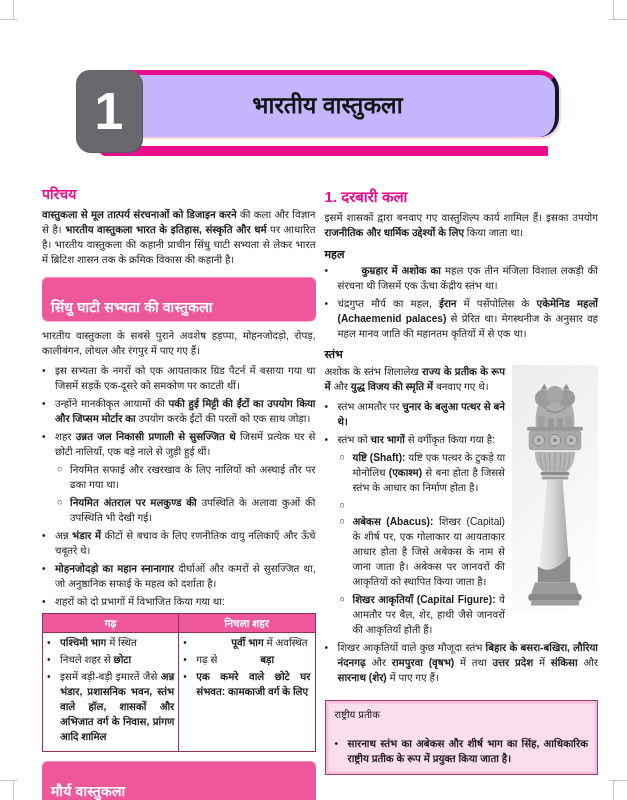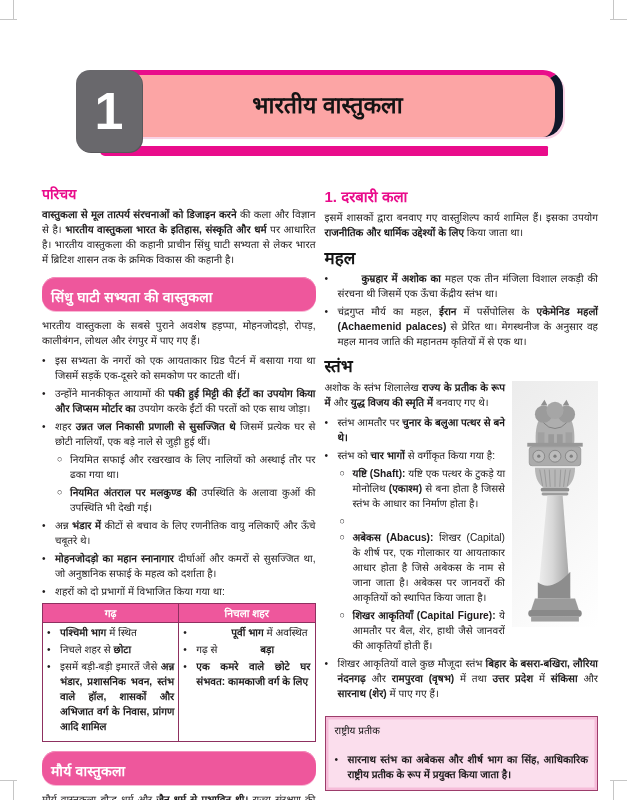--- a/index.html
+++ b/index.html
@@ -5,46 +5,46 @@
   html,body{margin:0;padding:0;}
   body{
     width:627px;height:800px;position:relative;overflow:hidden;background:#ffffff;
     font-family:"Liberation Sans","DejaVu Sans",sans-serif;color:#1e1b1c;
   }
   
   .crop{position:absolute;background:#c6c6c6;}
   
   .header{position:absolute;top:70px;left:0;right:0;height:95px;}
   .banner{
-    position:absolute;left:100px;top:0;width:455px;height:62px;background:#fca5a5;
-    border-top:5px solid #e90c8b;border-right:8px solid #0f172a;
+    position:absolute;left:100px;top:0;width:455px;height:62px;background:#c4b5fd;
+    border-top:5px solid #e90c8b;border-right:4px solid #0f172a;
     border-radius:20px;box-shadow:2px 2px 0 0 #f9d3e6;
   }
   .banner .title{
     display:block;text-align:center;line-height:60px;font-size:23px;font-weight:bold;color:#141414;
   }
   .under-bar{
     position:absolute;left:100px;top:76px;width:448px;height:10px;background:#e90c8b;
     border-radius:8px 2px 2px 8px;
   }
   .chapter-box{
     position:absolute;left:76px;top:0;width:66px;height:82px;background:#69686c;
     border-radius:14px;display:flex;align-items:center;justify-content:center;
     color:#ffffff;font-size:52px;font-weight:bold;box-shadow:1px 1px 0 #58575b;
   }
   
   .main{position:absolute;top:184px;left:42px;right:29px;display:flex;gap:9px;}
   .col{flex:1 1 0;min-width:0;}
   .pink-head{color:#e90c8b;font-weight:bold;font-size:14px;margin:0 0 5px;}
   .pink-head.big{font-size:15px;margin-top:2px;}
-  .blk-head{color:#141414;font-weight:bold;font-size:17px;margin:4px 0 3px;}
+  .blk-head{color:#141414;font-weight:bold;font-size:11px;margin:4px 0 3px;}
   .para{font-size:10.2px;line-height:1.47;text-align:justify;margin:4px 0 5px;}
   .sec-bar{
     background:#ee579c;color:#ffffff;font-weight:bold;font-size:14px;
-    padding:10px 9px 5px;border-radius:14px;margin:9px 0 8px;
+    padding:20px 9px 5px;border-radius:6px;margin:9px 0 8px;
     box-shadow:0 1px 0 #f9b9d6, inset 0 1px 0 #f48cbb;
     letter-spacing:.2px;
   }
   .bl{display:flex;font-size:10.2px;line-height:1.47;text-align:justify;margin:0 0 3px;}
   .bl .mk{flex:0 0 13px;color:#1e1b1c;}
   .bl.sub{padding-left:15px;}
   .bl.sub .mk{flex:0 0 13px;font-size:9px;}
   .bl .tx{flex:1 1 auto;min-width:0;}
   
   table.ivc{width:100%;border-collapse:collapse;margin:3px 0 2px;}

